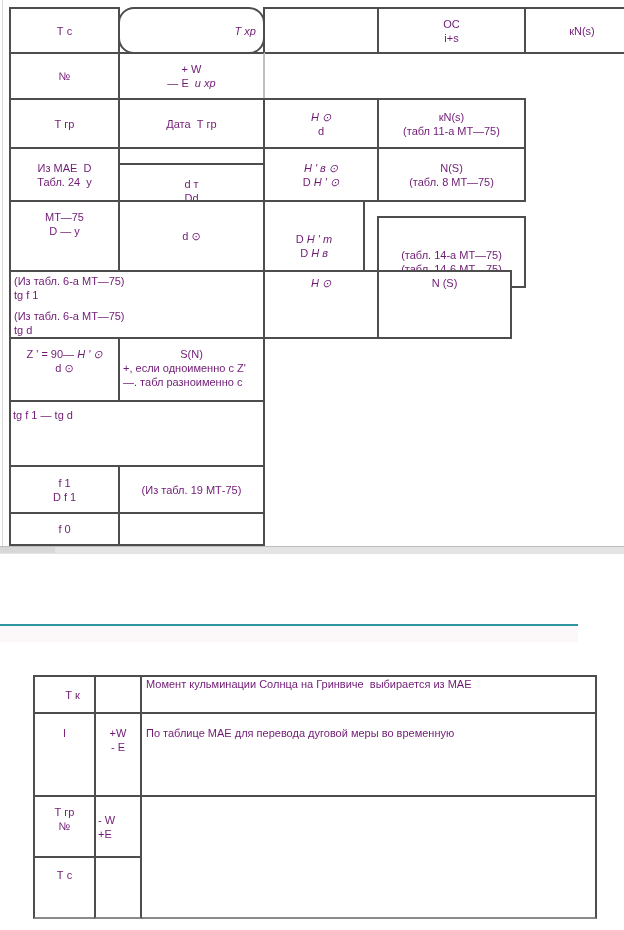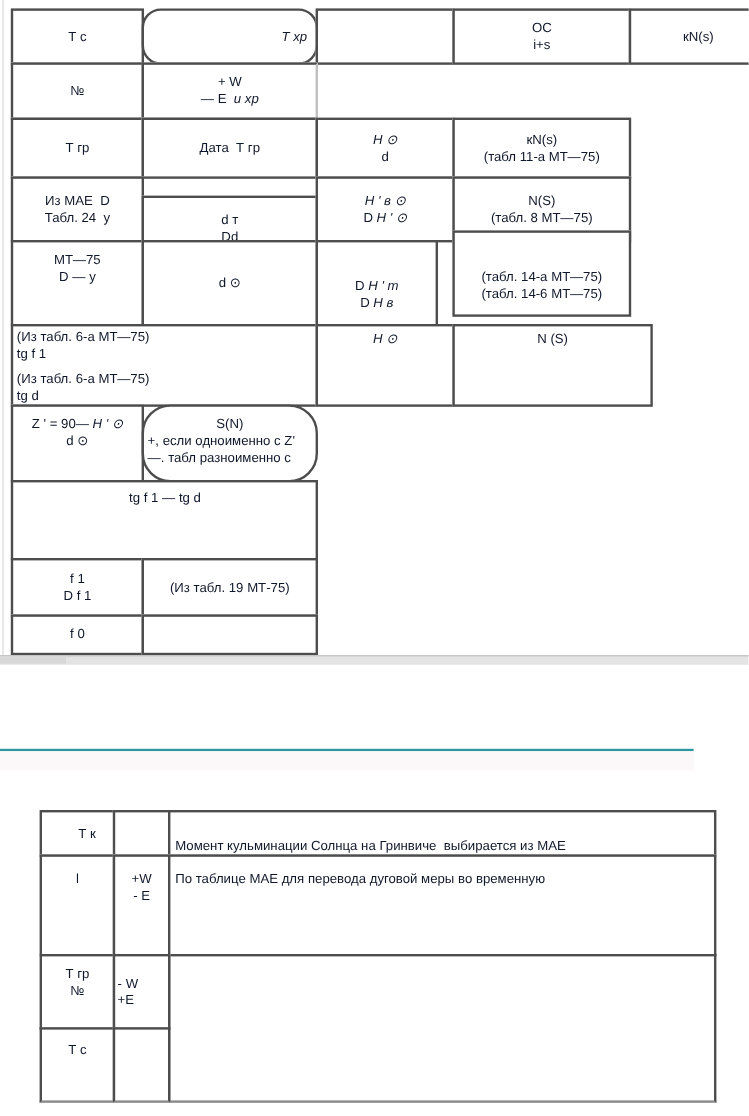--- a/index.html
+++ b/index.html
@@ -1,18 +1,18 @@
 <!DOCTYPE html>
 <html><head>
 <meta charset="utf-8">
 <style>
   html,body{margin:0;padding:0;background:#fff;}
   #screen{
     position:relative;width:624px;height:930px;background:#ffffff;
-    font-family:"Liberation Sans",sans-serif;color:#0f172a;overflow:hidden;
+    font-family:"Liberation Sans",sans-serif;color:#701a75;overflow:hidden;
   }
   .cell{
     position:absolute;box-sizing:border-box;border:2px solid #4d4d4d;background:#fff;
     display:flex;flex-direction:column;align-items:center;justify-content:center;
     text-align:center;font-size:11px;line-height:14px;
   }
   .ln{white-space:pre;}
   .wrap{white-space:normal;}
   .it{font-style:italic;}
   .left{align-items:flex-start;text-align:left;padding-left:3px;padding-right:3px;}
@@ -90,50 +90,50 @@
       <div class="ln">МТ—75</div>
       <div class="ln">D — у</div>
     </div>
     <div class="cell" style="left:118px;top:200px;width:147px;height:72px;">
       <div class="ln">d ⊙</div>
     </div>
     <div class="cell" style="left:263px;top:200px;width:102px;height:72px;justify-content:flex-end;padding-bottom:10px;">
       <div class="ln"><span>D </span><span class="it">Н ' т</span></div>
       <div class="ln"><span>D </span><span class="it">Н в</span></div>
     </div>
-    <div class="cell" style="left:377px;top:192px;width:149px;height:72px;justify-content:flex-end;padding-bottom:10px;">
+    <div class="cell" style="left:377px;top:216px;width:149px;height:72px;justify-content:flex-end;padding-bottom:10px;">
       <div class="ln">(табл. 14-а МТ—75)</div>
       <div class="ln">(табл. 14-6 МТ—75)</div>
     </div>
 
     <div class="cell left top" style="left:9px;top:270px;width:256px;height:69px;padding-top:2px;">
       <div class="ln">(Из табл. 6-а МТ—75)</div>
       <div class="ln">tg f 1</div>
       <div class="gap"></div>
       <div class="ln">(Из табл. 6-а МТ—75)</div>
       <div class="ln">tg d</div>
     </div>
     <div class="cell top" style="left:263px;top:270px;width:116px;height:69px;">
       <div class="ln it">Н ⊙</div>
     </div>
-    <div class="cell top" style="left:377px;top:270px;width:167px;height:69px;">
+    <div class="cell top" style="left:377px;top:270px;width:135px;height:69px;">
       <div class="ln">N (S)</div>
     </div>
 
     <div class="cell" style="left:9px;top:337px;width:111px;height:65px;justify-content:flex-start;padding-top:8px;">
       <div class="ln"><span>Z ' = 90— </span><span class="it">Н ' ⊙</span></div>
       <div class="ln">d ⊙</div>
     </div>
-    <div class="cell" style="left:118px;top:337px;width:147px;height:65px;align-items:stretch;justify-content:flex-start;padding-top:8px;border-radius:24px;">
+    <div class="cell" style="left:118px;top:337px;width:147px;height:65px;align-items:stretch;justify-content:flex-start;padding-top:8px;">
       <div class="ln" style="text-align:center;">S(N)</div>
       <div class="ln" style="text-align:left;padding-left:3px;">+, если одноименно с Z'</div>
       <div class="ln" style="text-align:left;padding-left:3px;">—. табл разноименно с</div>
     </div>
 
-    <div class="cell left top" style="left:9px;top:400px;width:256px;height:67px;padding-top:6px;padding-left:2px;padding-right:1px;align-items:center;">
+    <div class="cell left top" style="left:9px;top:400px;width:256px;height:67px;padding-top:6px;padding-left:2px;padding-right:1px;">
       <div class="ln">tg f 1 — tg d</div>
       <div class="gap"></div>
     </div>
 
     <div class="cell" style="left:9px;top:465px;width:111px;height:49px;">
       <div class="ln">f 1</div>
       <div class="ln">D f 1</div>
     </div>
     <div class="cell" style="left:118px;top:465px;width:147px;height:49px;">
       <div class="ln">(Из табл. 19 МТ-75)</div>
@@ -150,21 +150,21 @@
 
   <div class="band" style="left:0;top:624px;width:578px;height:2px;background:#2d97a0;"></div>
   <div class="band" style="left:0;top:626px;width:578px;height:16px;background:#fcf7f8;"></div>
 
   <div>
 
     <div class="cell" style="left:33px;top:675px;width:79px;height:39px;">
       <div class="ln">Т к</div>
     </div>
     <div class="cell" style="left:94px;top:675px;width:48px;height:39px;"></div>
-    <div class="cell left" style="left:140px;top:675px;width:457px;height:39px;justify-content:flex-end;padding-left:4px;">
+    <div class="cell left" style="left:140px;top:675px;width:457px;height:39px;justify-content:flex-start;padding-left:4px;">
       <div class="ln">Момент кульминации Солнца на Гринвиче  выбирается из МАЕ</div>
     </div>
 
     <div class="cell" style="left:33px;top:712px;width:63px;height:85px;justify-content:flex-start;padding-top:12px;">
       <div class="ln">l</div>
     </div>
     <div class="cell" style="left:94px;top:712px;width:48px;height:85px;justify-content:flex-start;padding-top:12px;">
       <div class="ln">+W</div>
       <div class="ln">- Е</div>
     </div>

